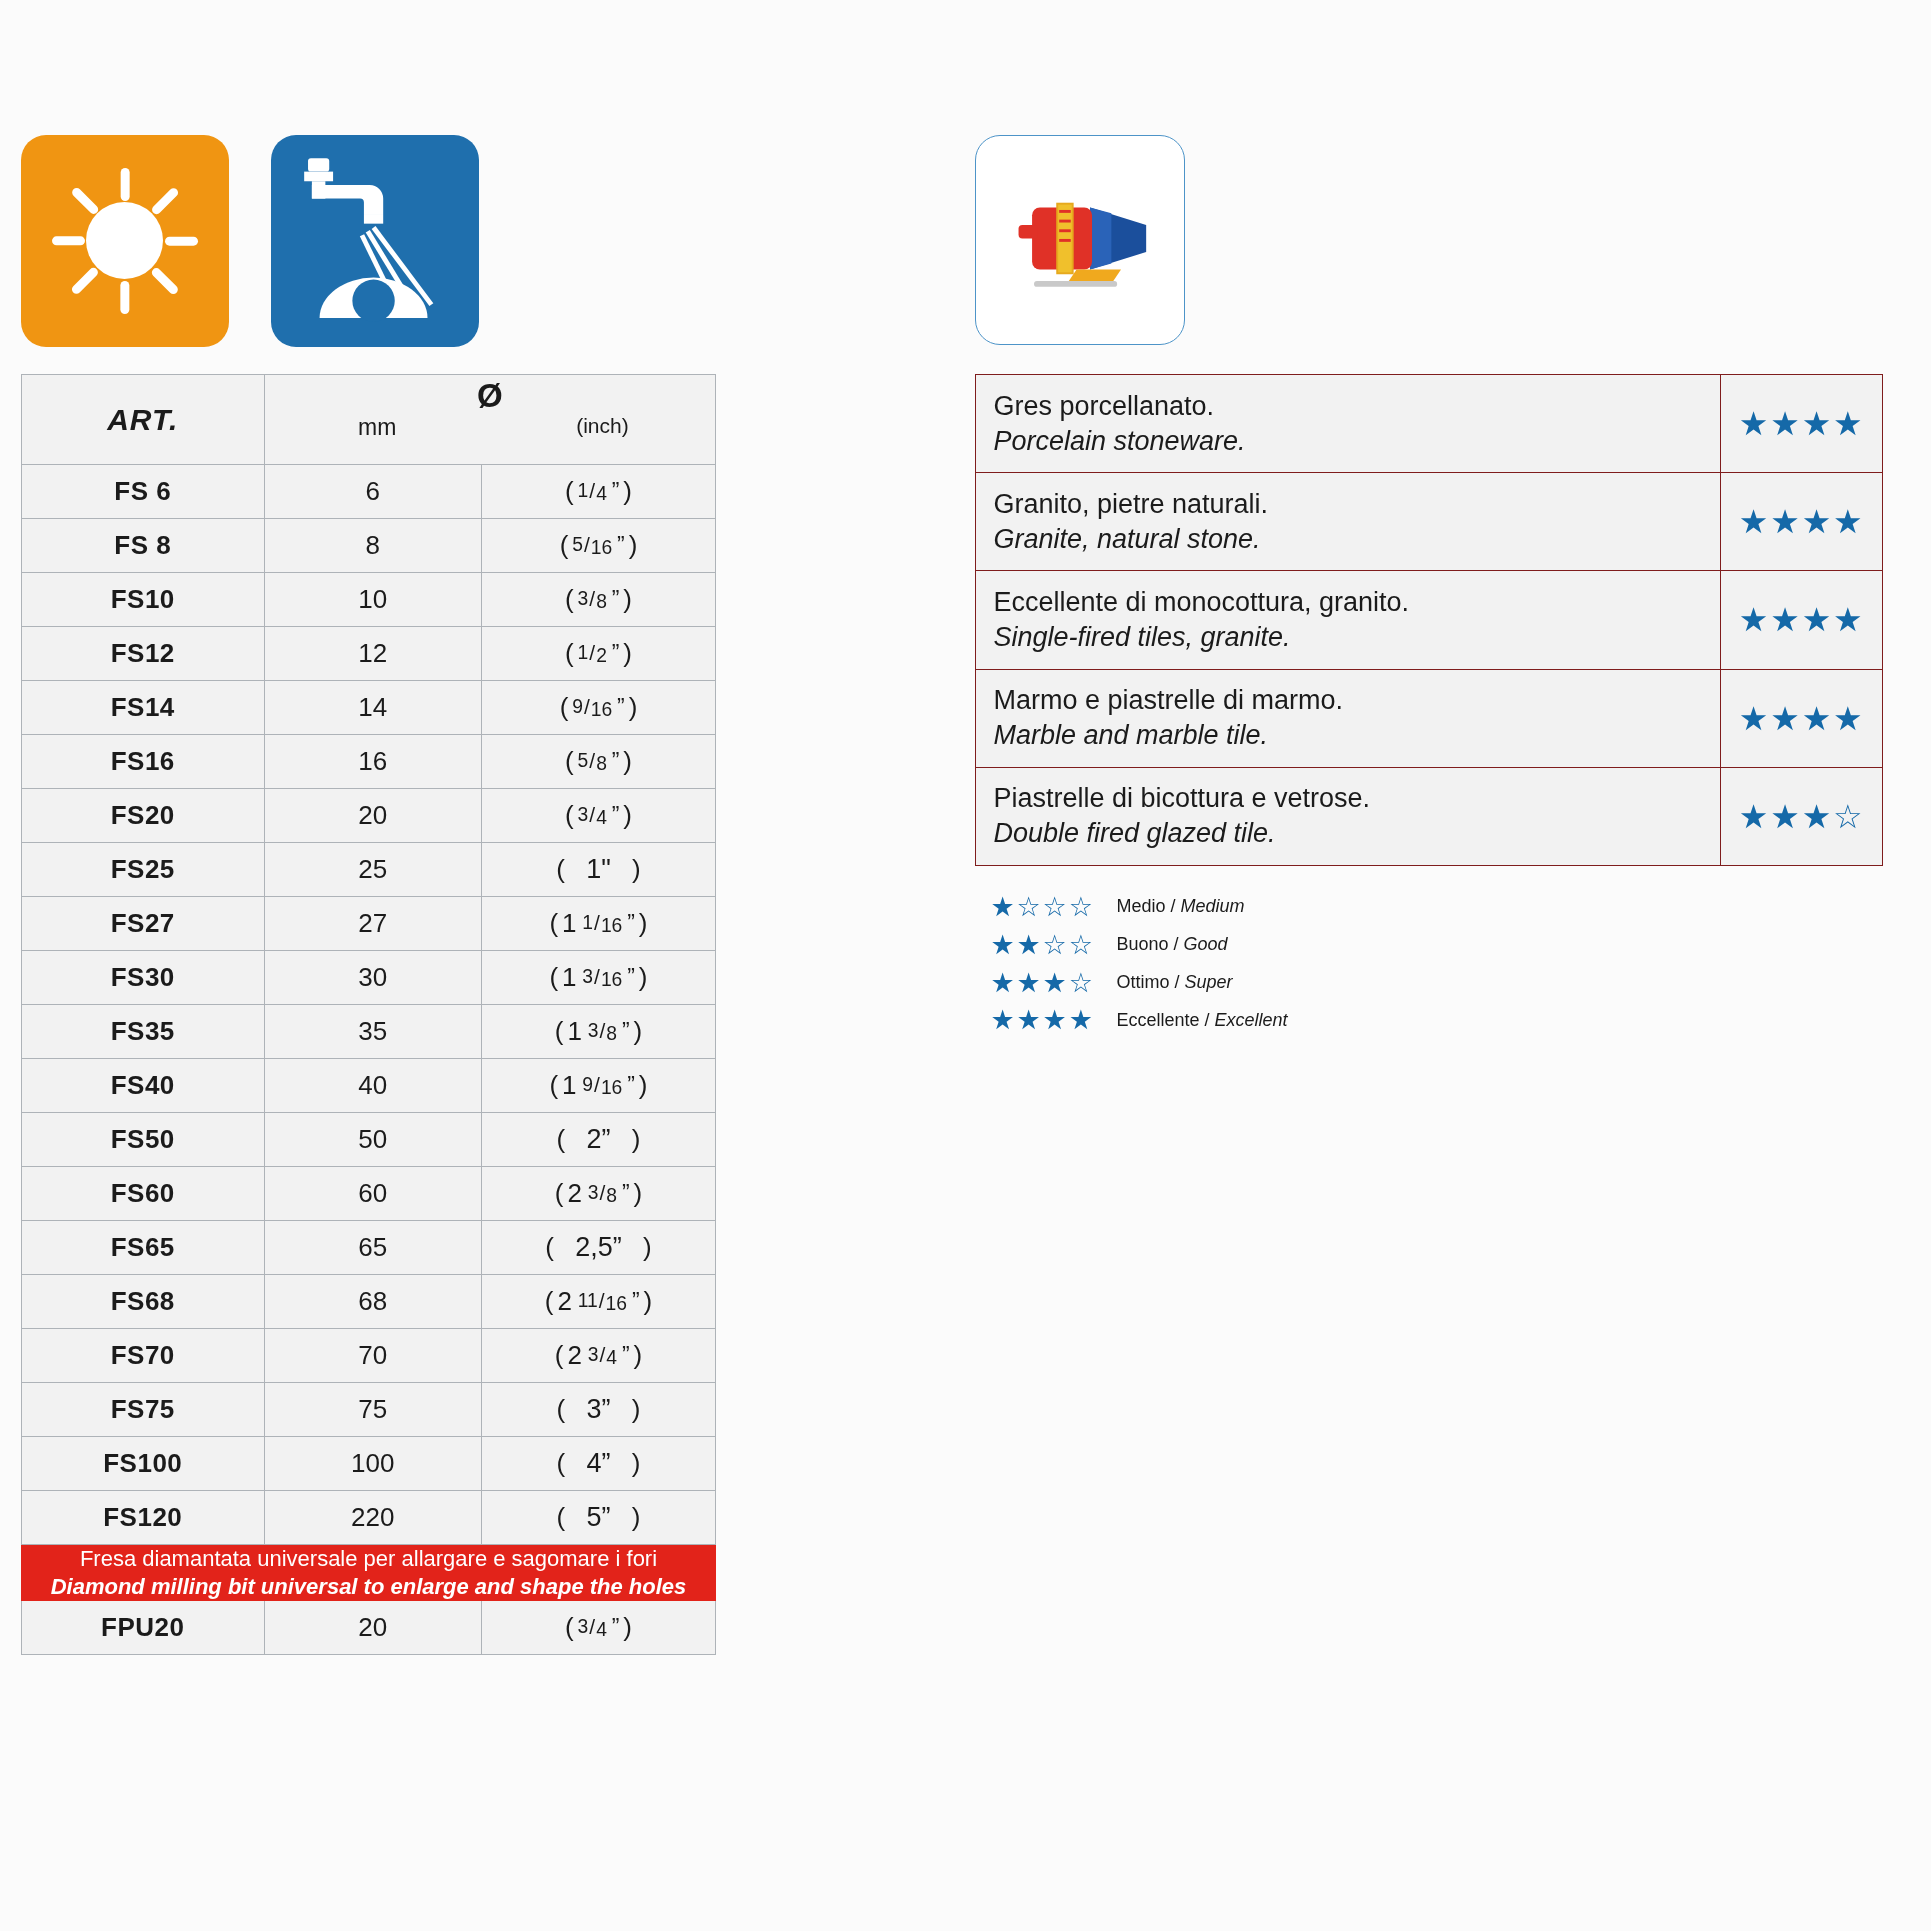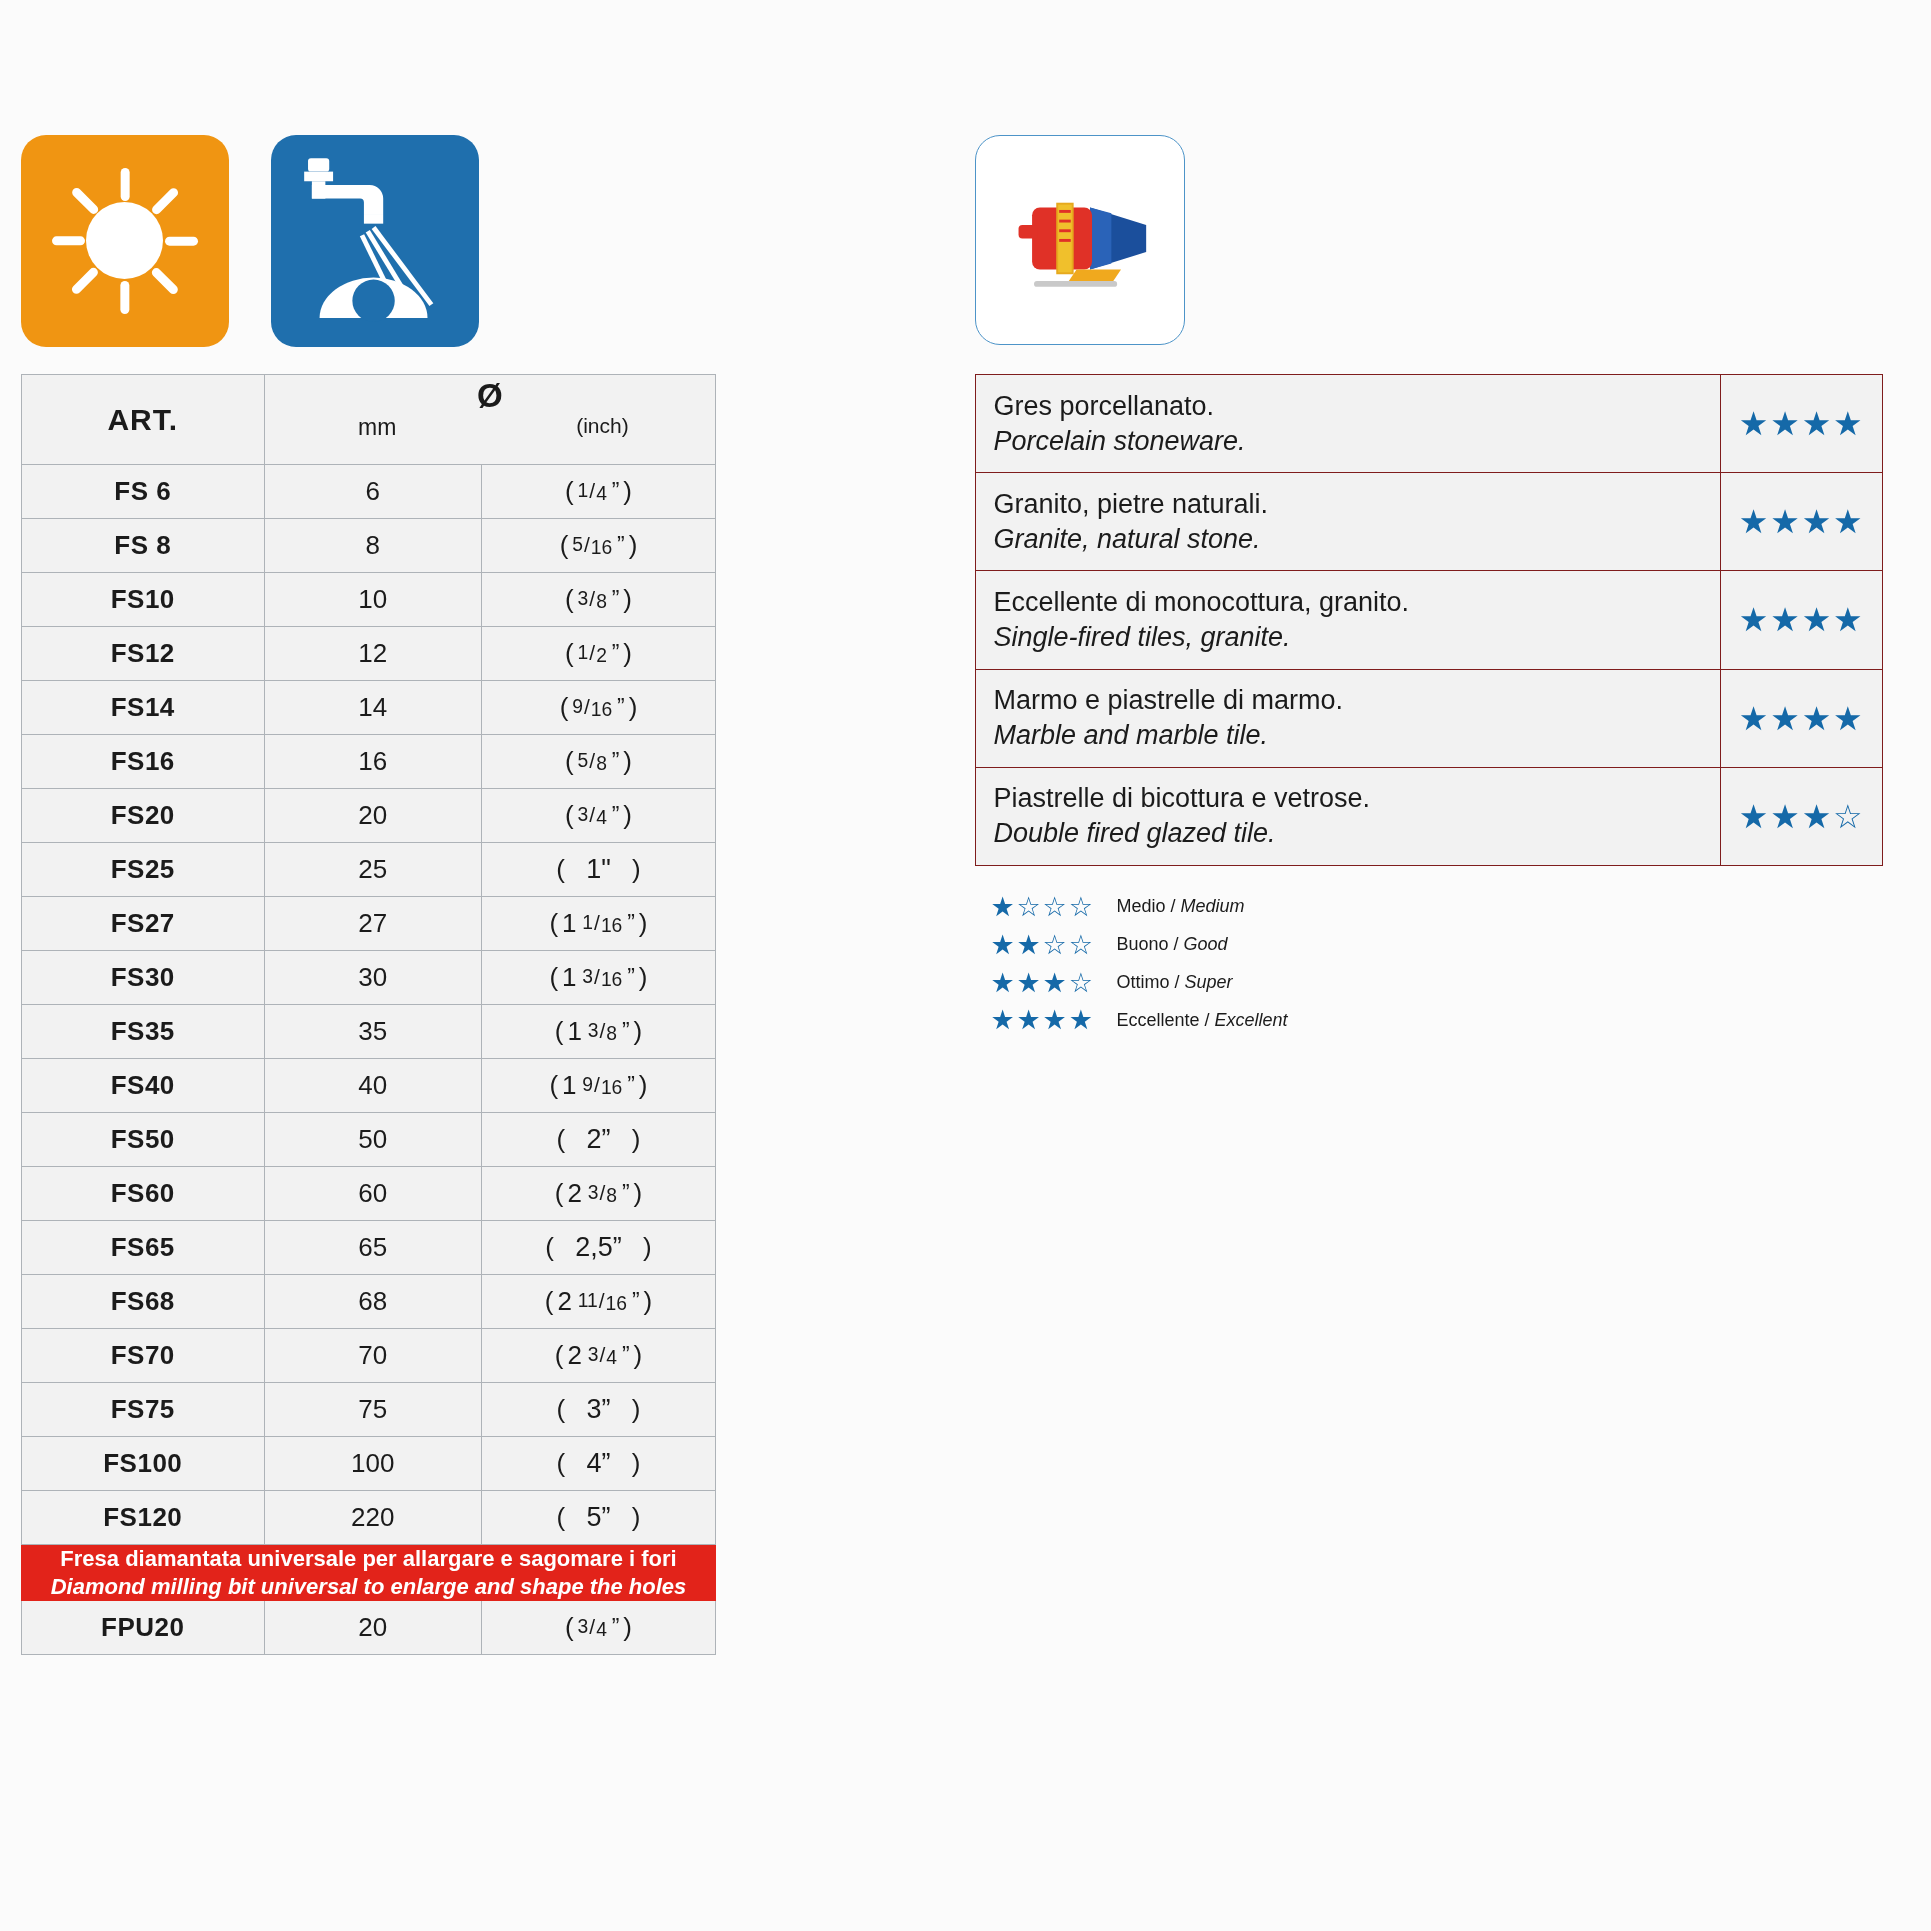--- a/index.html
+++ b/index.html
@@ -78,21 +78,21 @@
     text-align: center;
     font-size: 26px;
     color: #1b1b1b;
   }
   .art-table thead th {
     background: #f2f2f2;
     padding: 0;
     height: 89px;
     vertical-align: middle;
   }
-  .th-art { font-weight: bold; font-size: 30px; letter-spacing: 1px; }
+  .th-art { font-weight: bold; font-size: 30px; letter-spacing: 1px; font-style: italic; }
   .diam-head {
     display: flex;
     flex-direction: column;
     height: 89px;
     justify-content: flex-start;
   }
   .diam-sym {
     font-size: 33px;
     font-weight: bold;
     line-height: 1.05;
@@ -136,21 +136,21 @@
 
   .red-banner td {
     background: #e2231a;
     color: #ffffff;
     height: 83px;
     padding: 5.8px 13.5px;
     border: 1px solid #e2231a;
   }
   .red-banner .l1 {
     font-size: 22px;
-    font-weight: bold;
+    font-weight: normal;
     text-align: center;
     line-height: 1.25;
   }
   .red-banner .l2 {
     font-size: 22px;
     font-style: italic;
     font-weight: bold;
     text-align: center;
     line-height: 1.25;
   }

